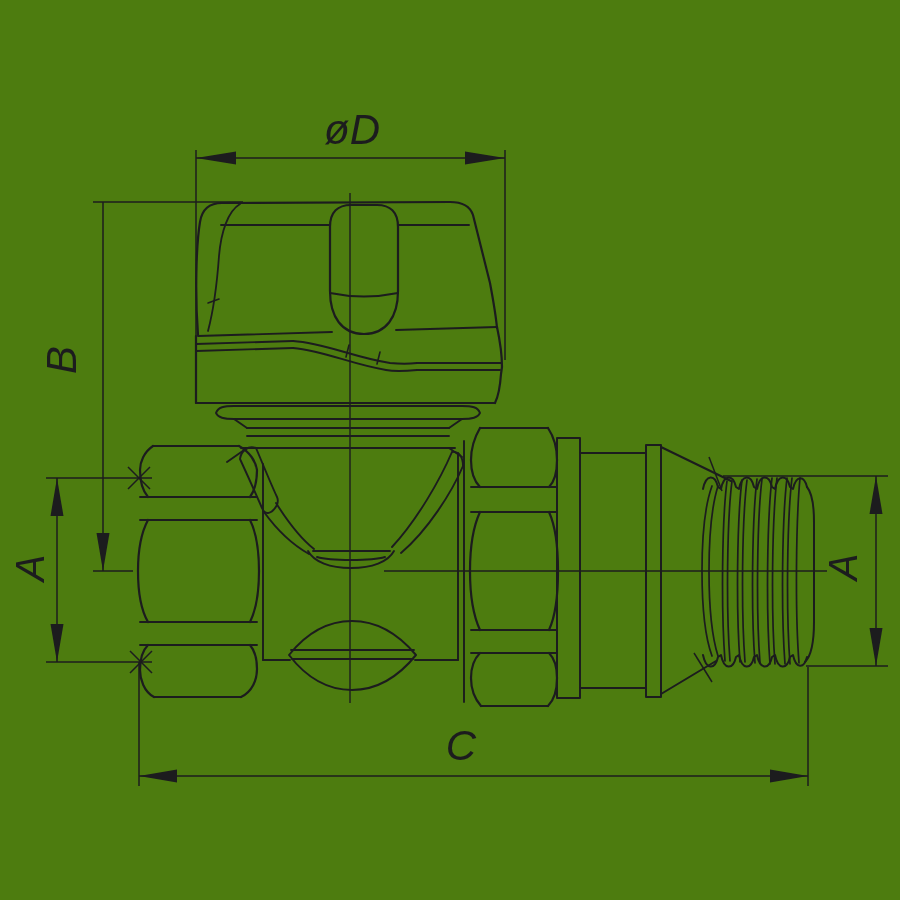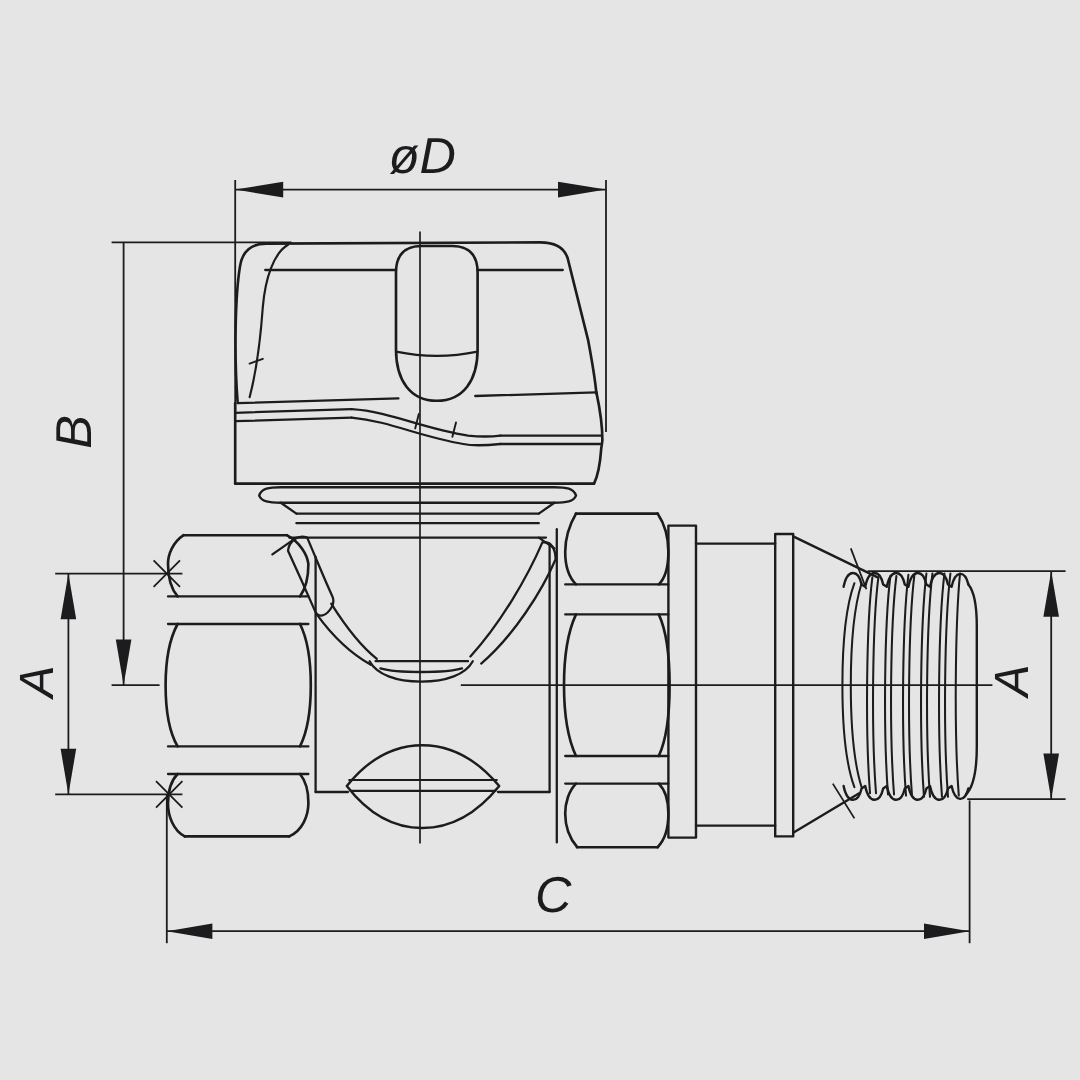--- a/index.html
+++ b/index.html
@@ -1,16 +1,16 @@
 <!DOCTYPE html>
 <html><head>
 <meta charset="utf-8">
 <style>
   html,body{margin:0;padding:0;background:#ffffff;}
-  .stage{position:relative;width:900px;height:900px;background:#e5e5e5;overflow:hidden;
+  .stage{position:relative;width:900px;height:900px;background:#4d7c0f;overflow:hidden;
          font-family:"Liberation Sans",sans-serif;}
   svg{display:block;}
   .dim-label{font-family:"Liberation Sans",sans-serif;font-style:italic;
              fill:#1c1c1e;}
 </style>
 </head>
 <body>
 
 <div class="stage">
 <svg width="900" height="900" viewBox="0 0 900 900">

